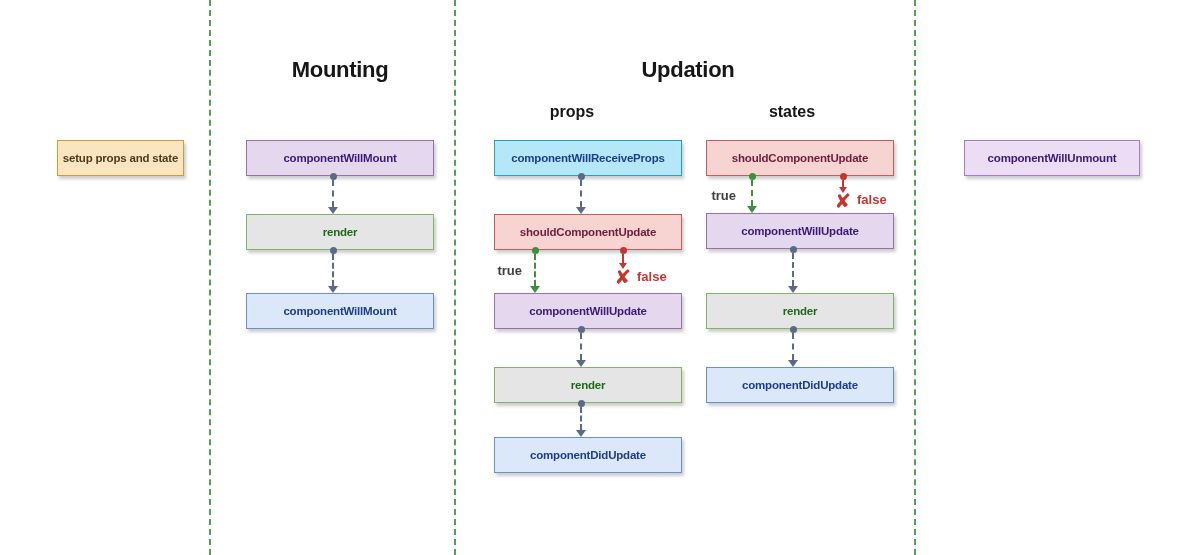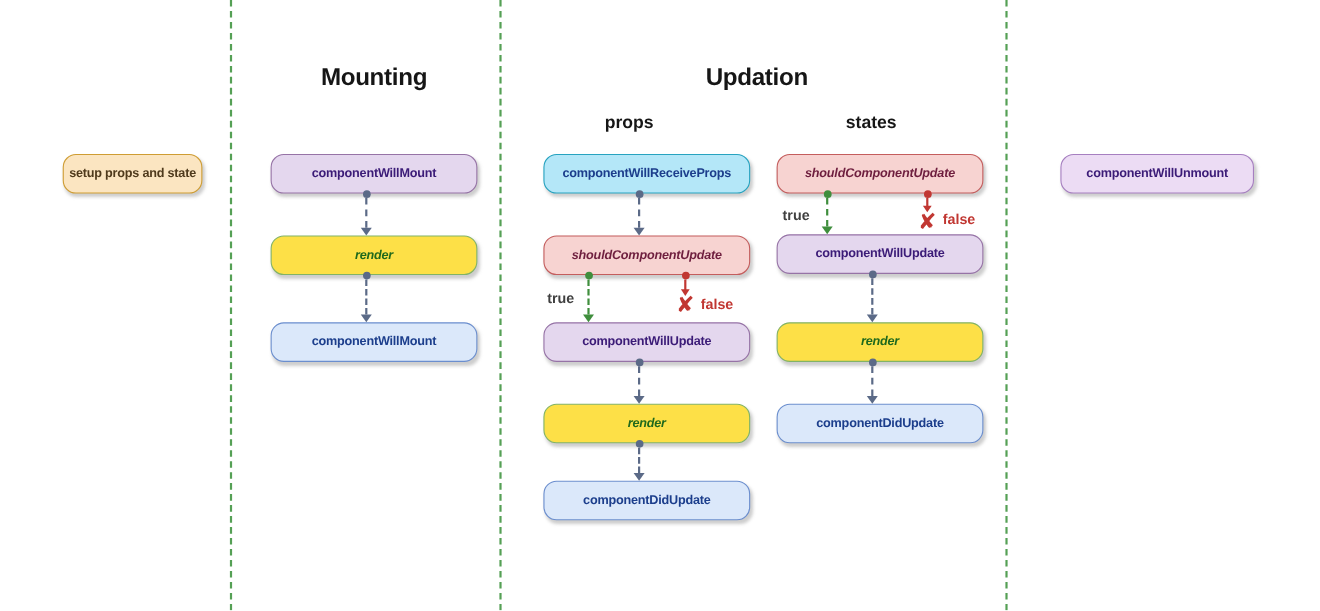--- a/index.html
+++ b/index.html
@@ -6,31 +6,31 @@
   body{font-family:"Liberation Sans",sans-serif;}
   #canvas{position:relative;width:1200px;height:555px;background:#ffffff;overflow:hidden;}
 
   .divider{position:absolute;top:0;bottom:0;width:0;border-left:2px dashed #55a055;}
 
   .col-title{position:absolute;width:200px;height:28px;line-height:28px;text-align:center;
     font-size:22px;font-weight:600;letter-spacing:-0.3px;color:#161616;}
   .sub-title{position:absolute;width:100px;height:22px;line-height:22px;text-align:center;
     font-size:16px;font-weight:700;color:#161616;}
 
-  .node{position:absolute;height:36px;border-radius:12px;border:1.5px solid;
+  .node{position:absolute;height:36px;border-radius:0;border:1.5px solid;
     display:flex;align-items:center;justify-content:center;box-sizing:border-box;
     font-size:11.5px;font-weight:700;letter-spacing:-0.2px;white-space:nowrap;
     box-shadow:2px 3px 3px rgba(145,145,145,0.45);}
   .w-std{width:188px;}
   .orange  {background:#fbe5c1;border-color:#cf9d33;color:#4f3a1c;}
   .purple  {background:#e4d7ee;border-color:#9673a6;color:#3b1b77;}
-  .green   {background:#fde047;border-color:#82b366;color:#20691c;font-style:italic;}
+  .green   {background:#e5e5e5;border-color:#82b366;color:#20691c;}
   .blue    {background:#dbe8fa;border-color:#6b8ece;color:#1c3e8c;}
   .cyan    {background:#b4e7f8;border-color:#27a3c0;color:#1c3e8c;}
-  .red     {background:#f7d3d1;border-color:#c45d5d;color:#6e1e3e;font-style:italic;}
+  .red     {background:#f7d3d1;border-color:#c45d5d;color:#6e1e3e;}
   .lavender{background:#ecdcf4;border-color:#a67fc0;color:#3b1b77;}
 
   .arrow{position:absolute;width:14px;}
   .arrow .dot{position:absolute;left:3.5px;top:-3.5px;width:7px;height:7px;border-radius:50%;}
   .arrow .dash{position:absolute;left:6px;top:4px;bottom:7px;width:0;border-left:2px dashed;}
   .arrow .head{position:absolute;left:2px;bottom:0;width:0;height:0;
     border-left:5px solid transparent;border-right:5px solid transparent;border-top:7px solid;}
   .arrow.stub .dash{bottom:5px;}
   .arrow.stub .head{border-left-width:4px;border-right-width:4px;border-top-width:6px;left:3px;}
 

